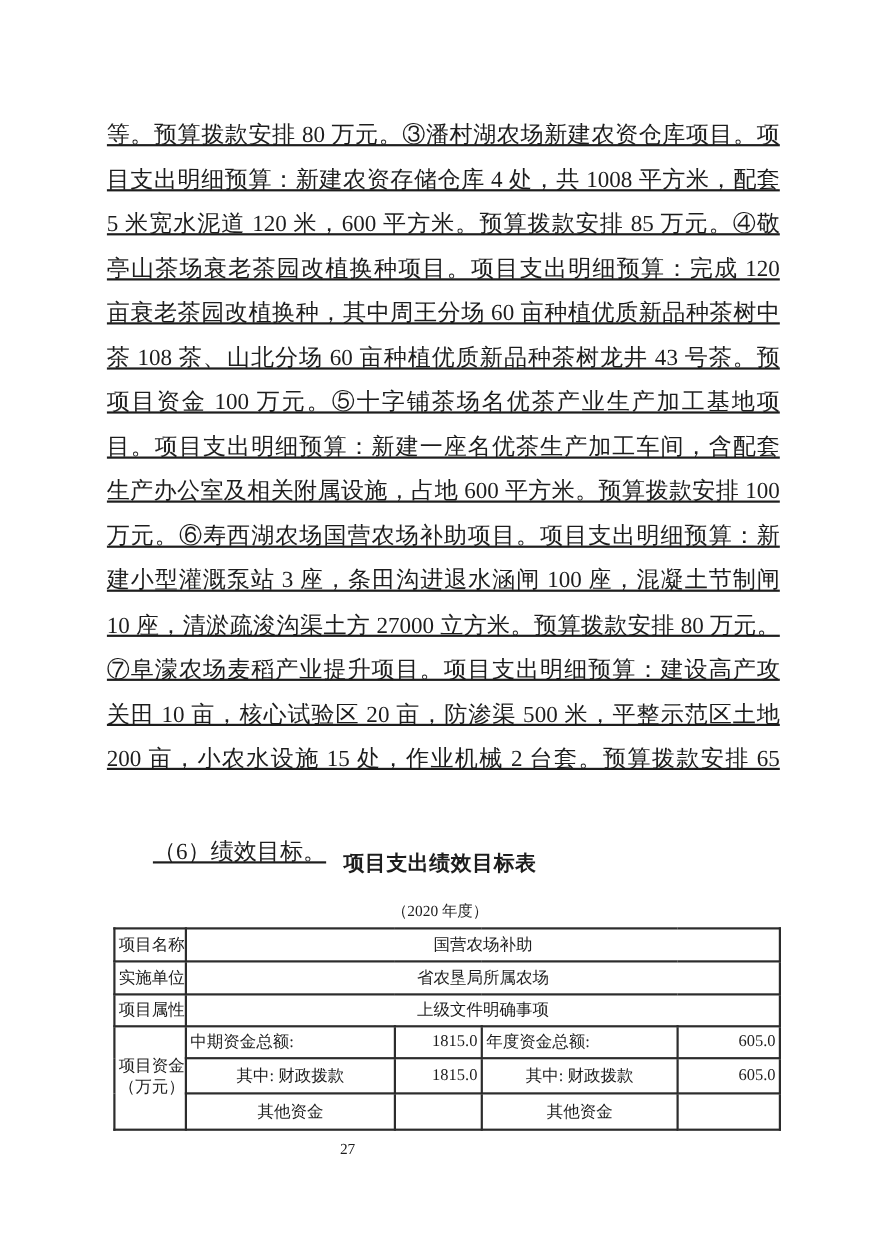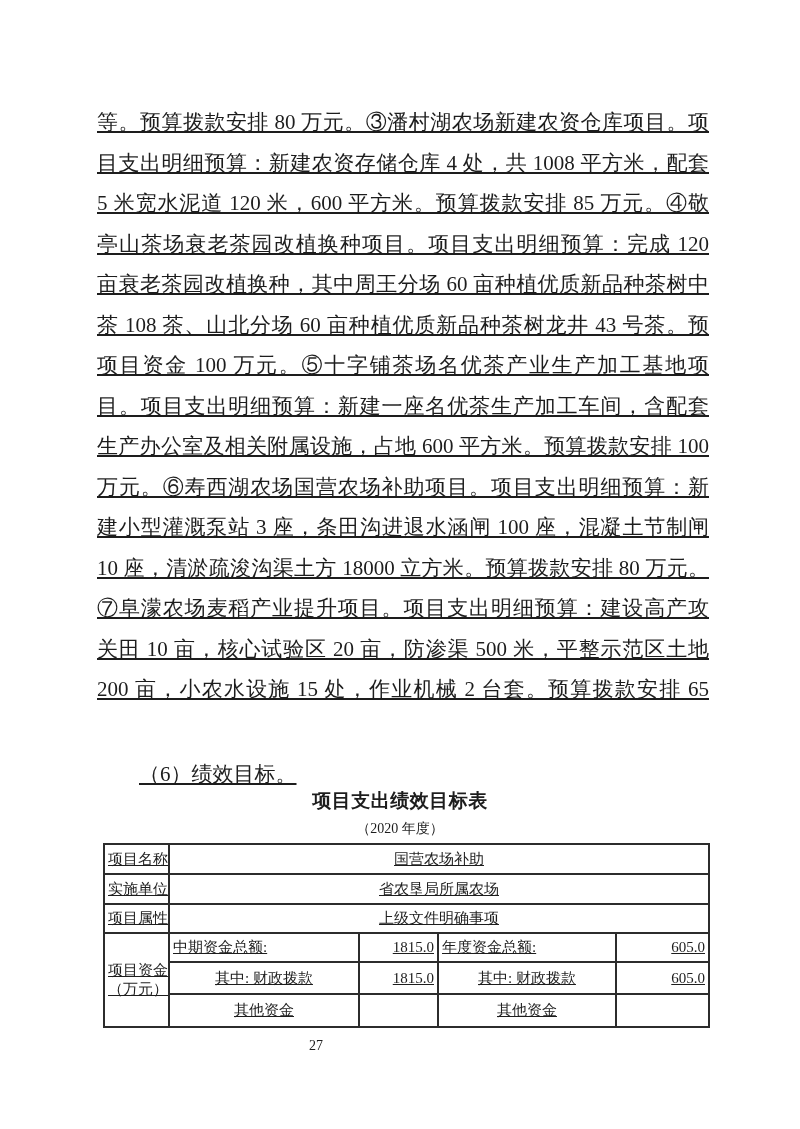--- a/index.html
+++ b/index.html
@@ -20,21 +20,21 @@
     font-size: 21px;
     line-height: 40.5px;
     text-decoration: underline;
   }
   .bline { height: 40.5px; overflow: hidden; }
   .j { text-align: justify; text-align-last: justify; }
   .indent { text-indent: 42px; margin-top: 44px; }
 
   
   .tbl-title {
-    position: absolute; top: 788px; left: 0; width: 800px;
+    position: absolute; top: 772px; left: 0; width: 800px;
     text-align: center;
     font-size: 19px; font-weight: bold;
     letter-spacing: 0.5px;
   }
   .tbl-subtitle {
     position: absolute; top: 820px; left: 0; width: 800px;
     text-align: center;
     font-size: 14px;
   }
 
@@ -45,21 +45,20 @@
     border-collapse: collapse;
     table-layout: fixed;
   }
   .perf td {
     border: 2px solid #2c2c2c;
     font-size: 15px;
     padding: 0 3px;
     vertical-align: middle;
     overflow: hidden;
     white-space: nowrap;
-    text-decoration: underline;
   }
   .perf .c { text-align: center; }
   .perf .l { text-align: left; margin-left: 23px; }
   .perf .r { text-align: right; }
   .h30 { height: 30px; }
   .h29 { height: 29px; }
   .h32 { height: 32px; }
   .h33 { height: 33px; }
   .funds-label div { text-align: center; line-height: 19px; }
 
@@ -80,21 +79,21 @@
     <div class="bline j">目支出明细预算：新建农资存储仓库 4 处，共 1008 平方米，配套</div>
     <div class="bline j">5 米宽水泥道 120 米，600 平方米。预算拨款安排 85 万元。④敬</div>
     <div class="bline j">亭山茶场衰老茶园改植换种项目。项目支出明细预算：完成 120</div>
     <div class="bline j">亩衰老茶园改植换种，其中周王分场 60 亩种植优质新品种茶树中</div>
     <div class="bline j">茶 108 茶、山北分场 60 亩种植优质新品种茶树龙井 43 号茶。预</div>
     <div class="bline j">项目资金 100 万元。⑤十字铺茶场名优茶产业生产加工基地项</div>
     <div class="bline j">目。项目支出明细预算：新建一座名优茶生产加工车间，含配套</div>
     <div class="bline j">生产办公室及相关附属设施，占地 600 平方米。预算拨款安排 100</div>
     <div class="bline j">万元。⑥寿西湖农场国营农场补助项目。项目支出明细预算：新</div>
     <div class="bline j">建小型灌溉泵站 3 座，条田沟进退水涵闸 100 座，混凝土节制闸</div>
-    <div class="bline j">10 座，清淤疏浚沟渠土方 18000 立方米。预算拨款安排 80 万元。</div>
+    <div class="bline j">10 座，清淤疏浚沟渠土方 27000 立方米。预算拨款安排 80 万元。</div>
     <div class="bline j">⑦阜濛农场麦稻产业提升项目。项目支出明细预算：建设高产攻</div>
     <div class="bline j">关田 10 亩，核心试验区 20 亩，防渗渠 500 米，平整示范区土地</div>
     <div class="bline j">200 亩，小农水设施 15 处，作业机械 2 台套。预算拨款安排 65</div>
     <div class="bline indent">（6）绩效目标。</div>
   </div>
 
   <div class="tbl-title">项目支出绩效目标表</div>
   <div class="tbl-subtitle">（2020 年度）</div>
 
   <table class="perf">

